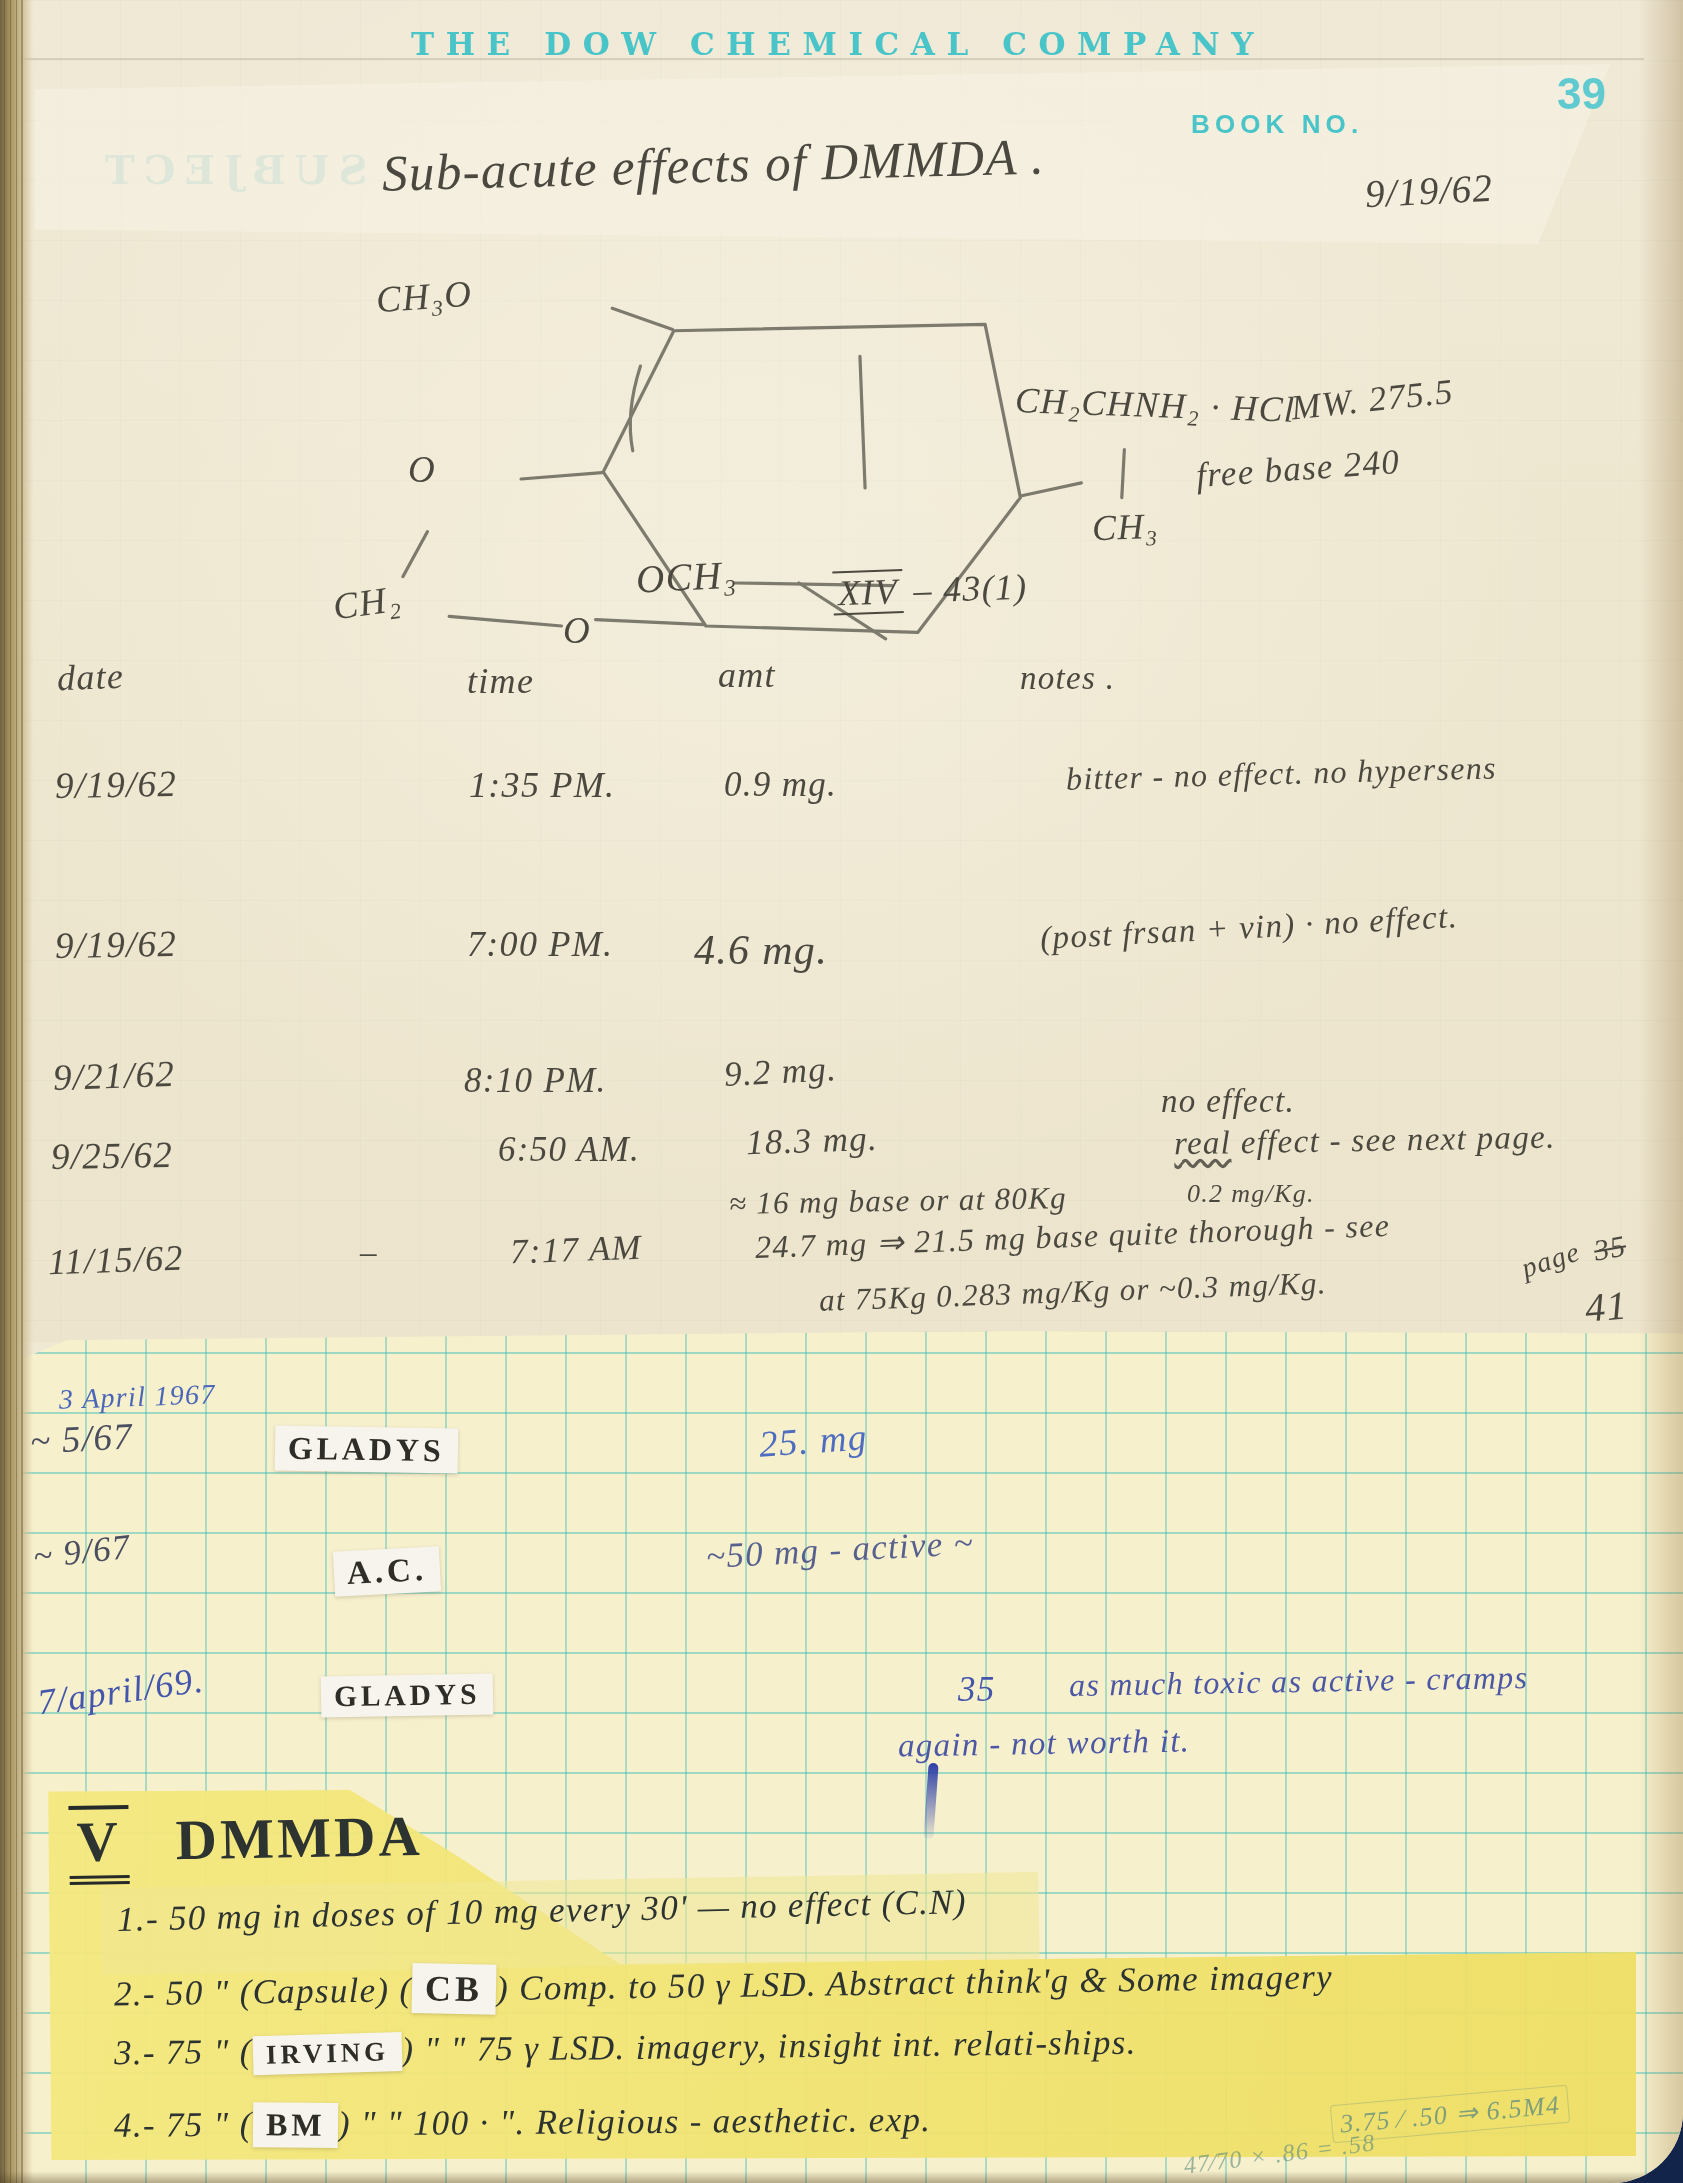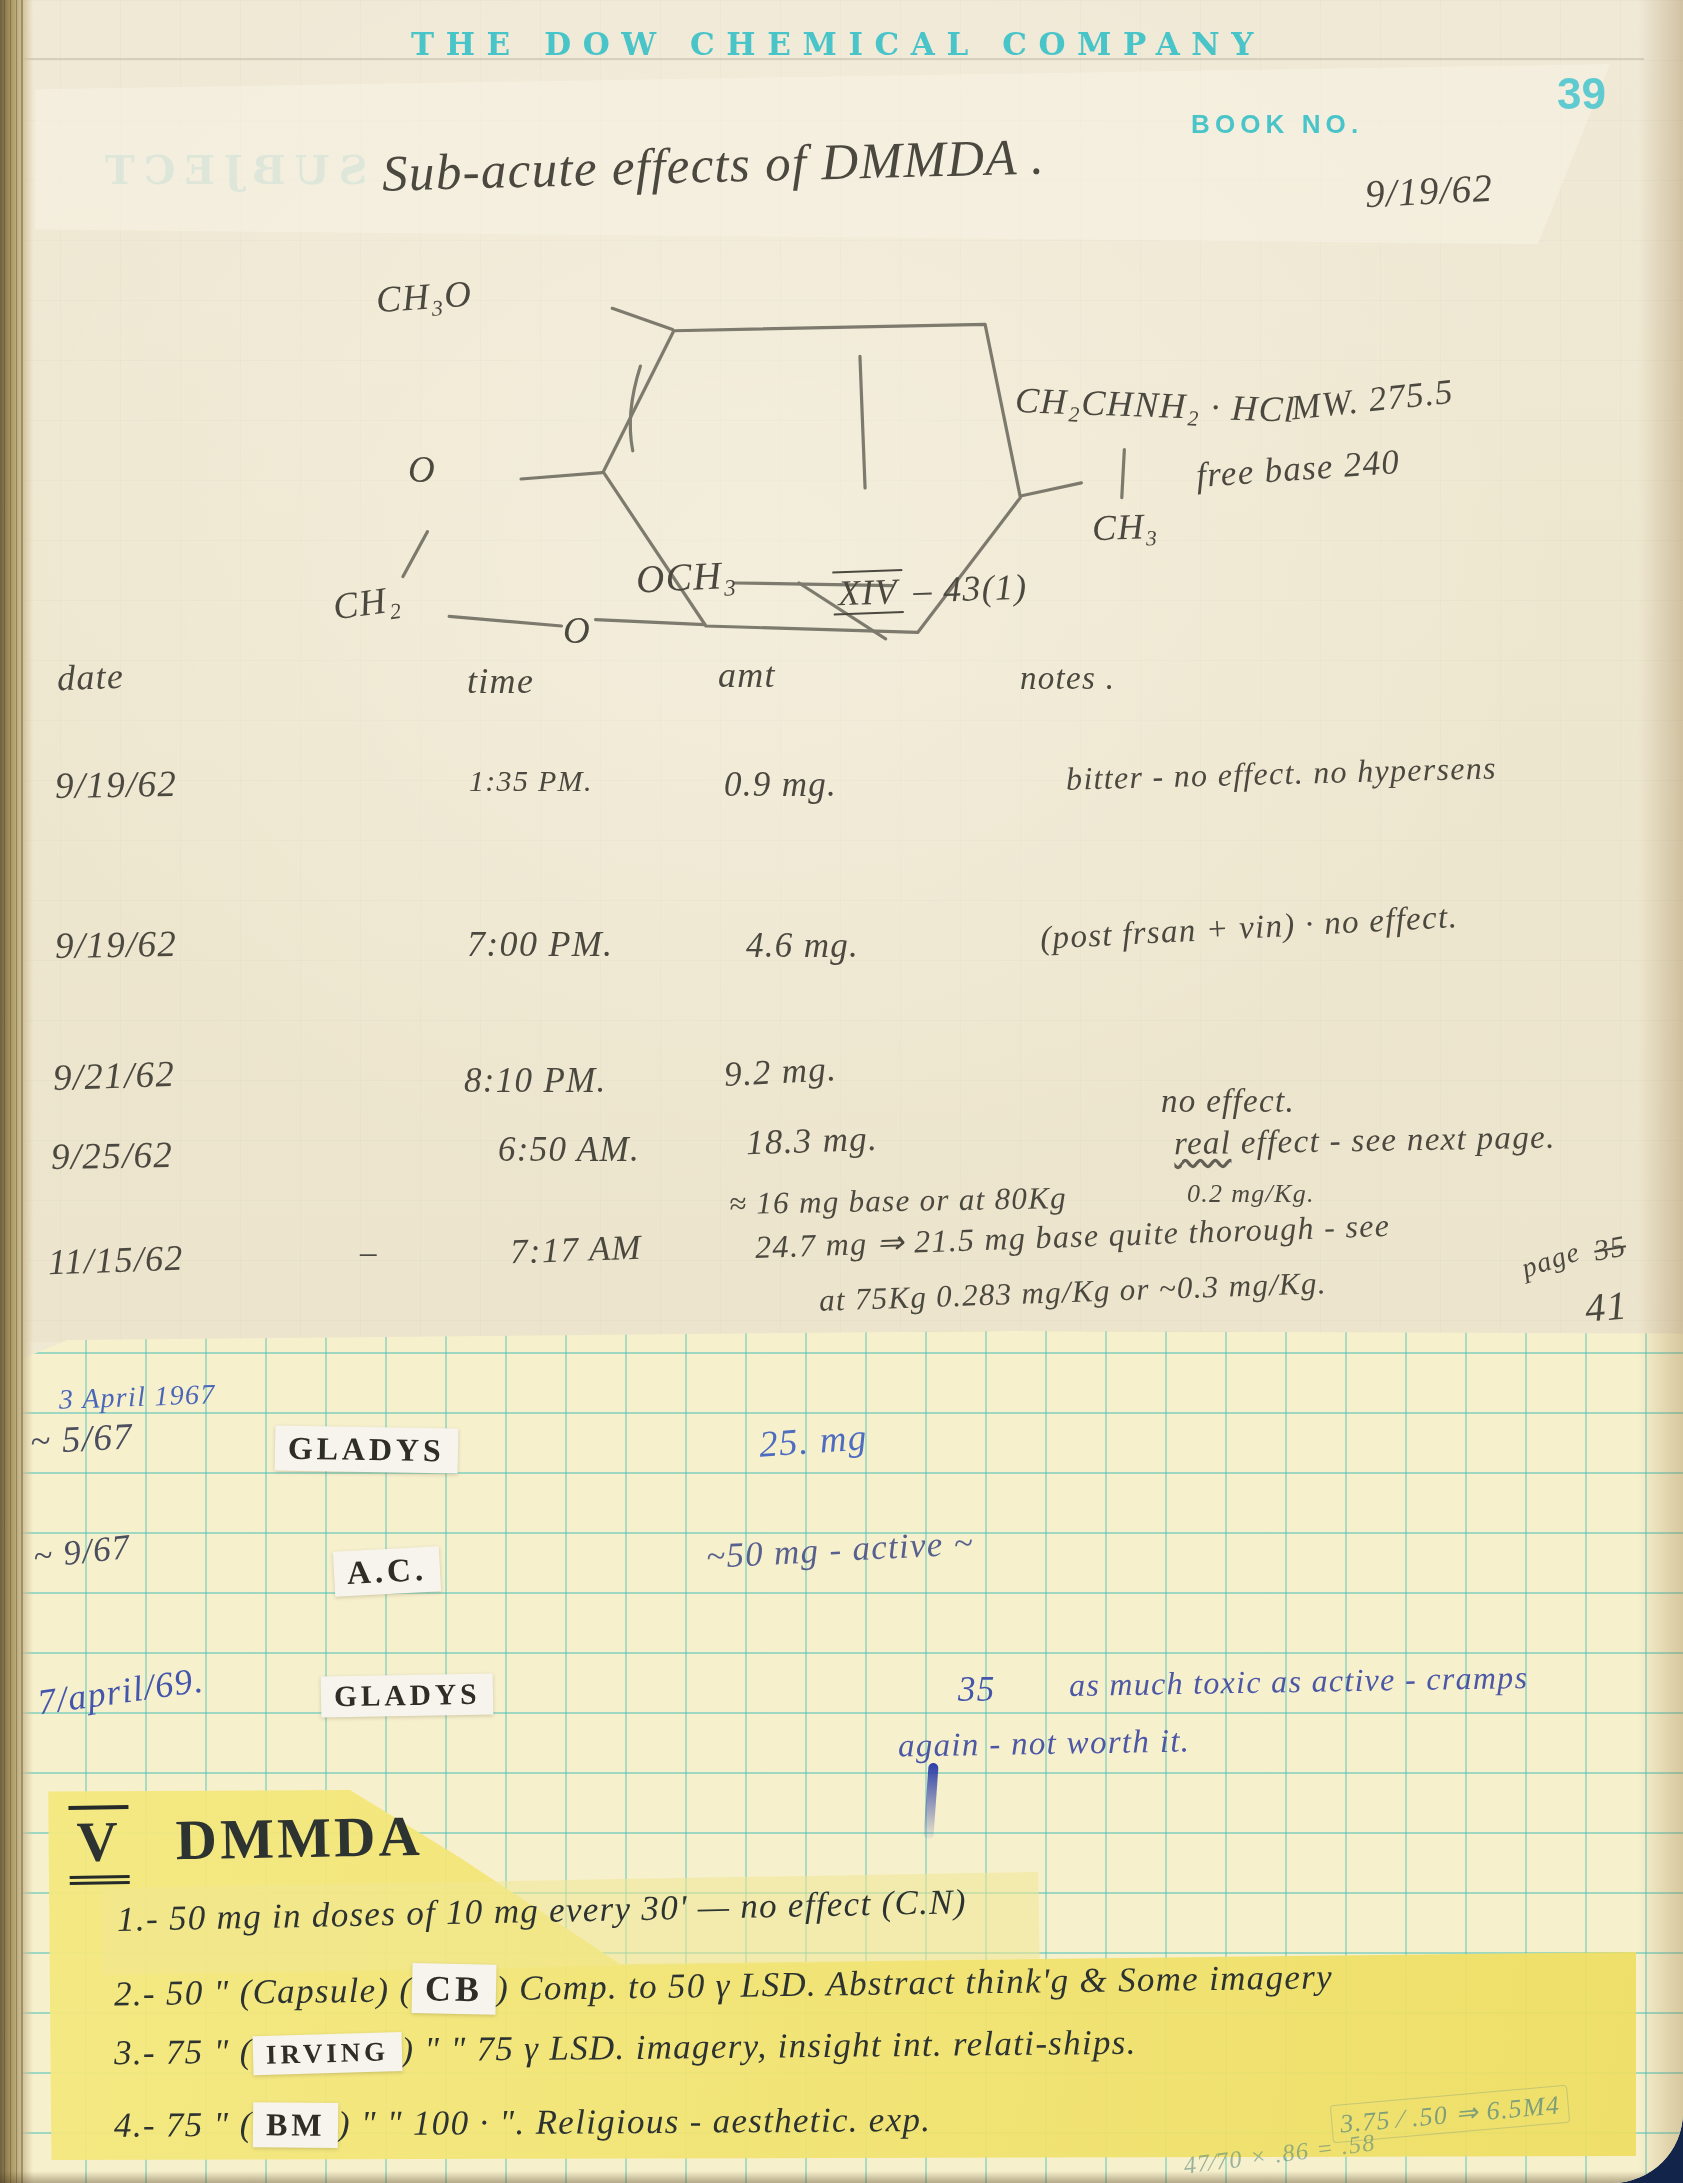--- a/index.html
+++ b/index.html
@@ -124,27 +124,27 @@
     <span class="xiv">XIV</span>
     <span>– 43(1)</span>
   </div>
 
   <div class="abs hw pencil" style="left:57px;  top:656px; font-size:36px; transform:rotate(-2deg);">date</div>
   <div class="abs hw pencil" style="left:467px; top:660px; font-size:36px;">time</div>
   <div class="abs hw pencil" style="left:718px; top:654px; font-size:36px;">amt</div>
   <div class="abs hw pencil" style="left:1020px; top:660px; font-size:33px;">notes .</div>
 
   <div class="abs hw pencil" style="left:55px;  top:763px; font-size:37px; transform:rotate(-1deg);">9/19/62</div>
-  <div class="abs hw pencil" style="left:469px; top:764px; font-size:30px;">1:35 PM.</div>
+  <div class="abs hw pencil" style="left:469px; top:764px; font-size:36px;">1:35 PM.</div>
   <div class="abs hw pencil" style="left:724px;top:765px; font-size:35px;">0.9 mg.</div>
   <div class="abs hw pencil" style="left:1066px;top:755px; font-size:32px; transform:rotate(-1.5deg);">bitter - no effect. no hypersens</div>
 
   <div class="abs hw pencil" style="left:55px;  top:923px; font-size:37px; transform:rotate(-1deg);">9/19/62</div>
   <div class="abs hw pencil" style="left:467px; top:923px; font-size:36px;">7:00 PM.</div>
-  <div class="abs hw pencil" style="left:746px;top:926px; font-size:35px;">4.6 mg.</div>
+  <div class="abs hw pencil" style="left:694px;top:926px; font-size:42px;">4.6 mg.</div>
   <div class="abs hw pencil" style="left:1040px;top:909px; font-size:33px; transform:rotate(-3deg);">(post frsan + vin) · no effect.</div>
 
   <div class="abs hw pencil" style="left:53px;  top:1054px; font-size:37px; transform:rotate(-2deg);">9/21/62</div>
   <div class="abs hw pencil" style="left:464px; top:1061px; font-size:35px;">8:10 PM.</div>
   <div class="abs hw pencil" style="left:724px;top:1052px; font-size:35px; transform:rotate(-3deg);">9.2 mg.</div>
   <div class="abs hw pencil" style="left:1161px;top:1083px; font-size:33px;">no effect.</div>
 
   <div class="abs hw pencil" style="left:51px;  top:1134px; font-size:37px; transform:rotate(-1deg);">9/25/62</div>
   <div class="abs hw pencil" style="left:498px; top:1130px; font-size:35px;text-align:center;">6:50 AM.</div>
   <div class="abs hw pencil" style="left:746px;top:1121px; font-size:35px; transform:rotate(-2deg);">18.3 mg.</div>

